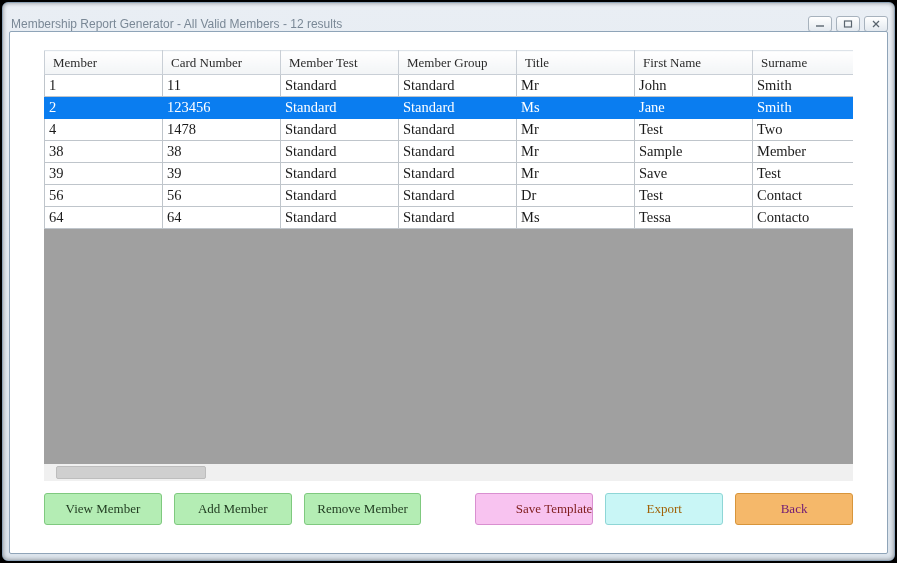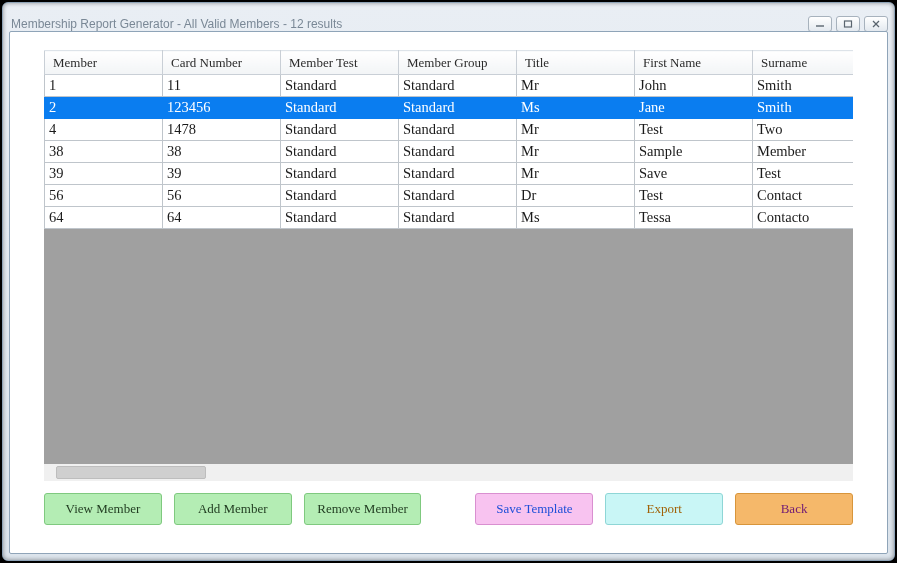--- a/index.html
+++ b/index.html
@@ -126,21 +126,21 @@
   .btn {
     width:130px; height:32px;
     border:1px solid;
     border-radius:3px;
     font-size:13px;
     font-family:inherit;
     cursor:pointer;
     padding:0;
   }
   .btn.green  { background:#b4edb4; border-color:#7fc97f; color:#1f3a1f; }
-  .btn.pink   { background:#f8c3f0; border-color:#d98fd0; color:#1d4ed8; }
+  .btn.pink   { background:#f8c3f0; border-color:#d98fd0; color:#7f1d1d;text-align:right; }
   .btn.cyan   { background:#c9f6f6; border-color:#8ed6d6; color:#a16207; }
   .btn.orange { background:#f5b86a; border-color:#d8953b; color:#701a75; }
 </style>
 </head>
 <body>
 
 <div class="window">
 
   <div class="titlebar">
     <span class="titlebar-text">Membership Report Generator - All Valid Members - 12 results</span>

